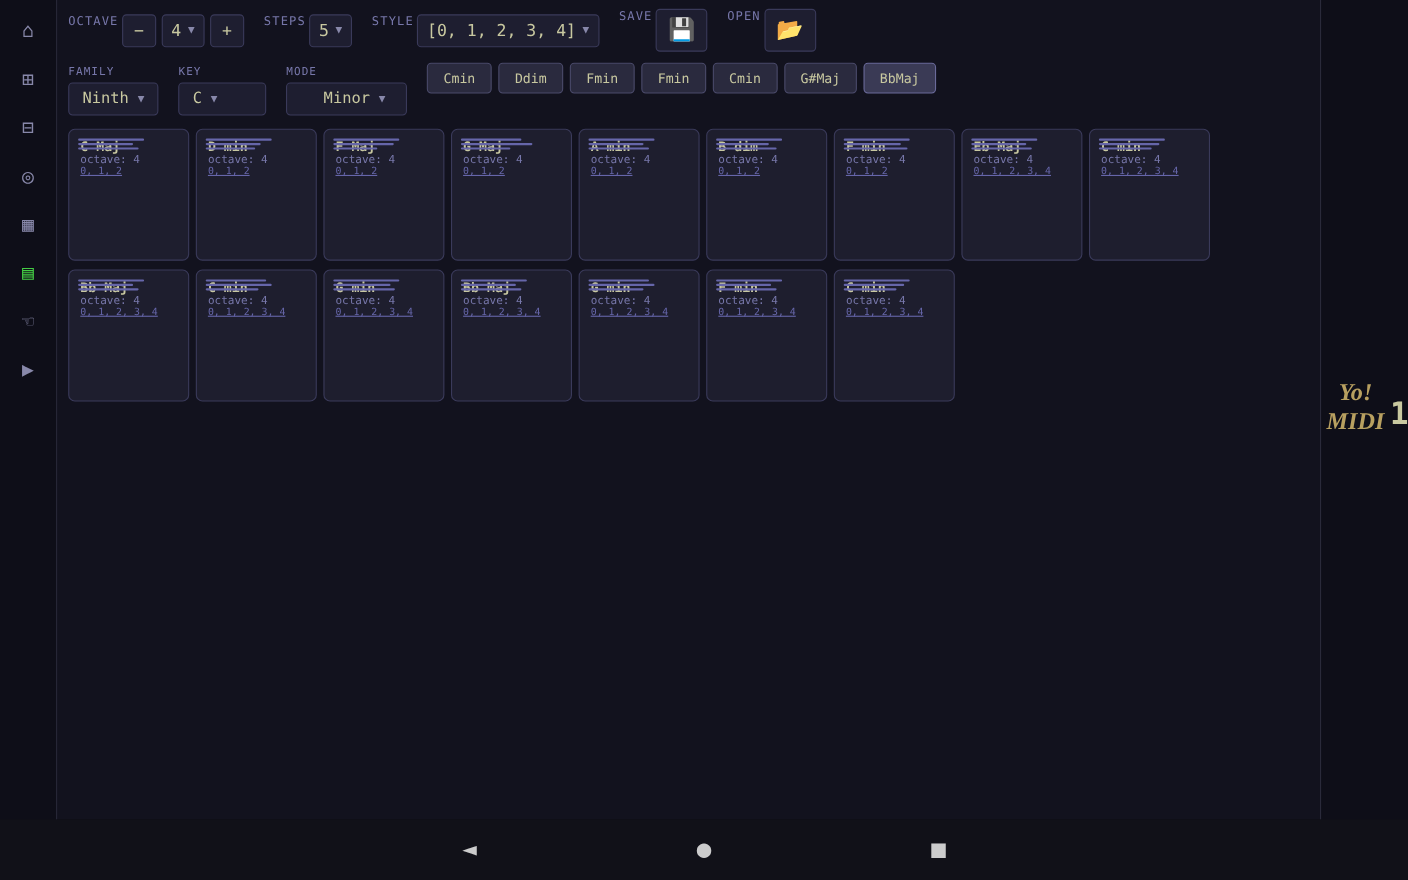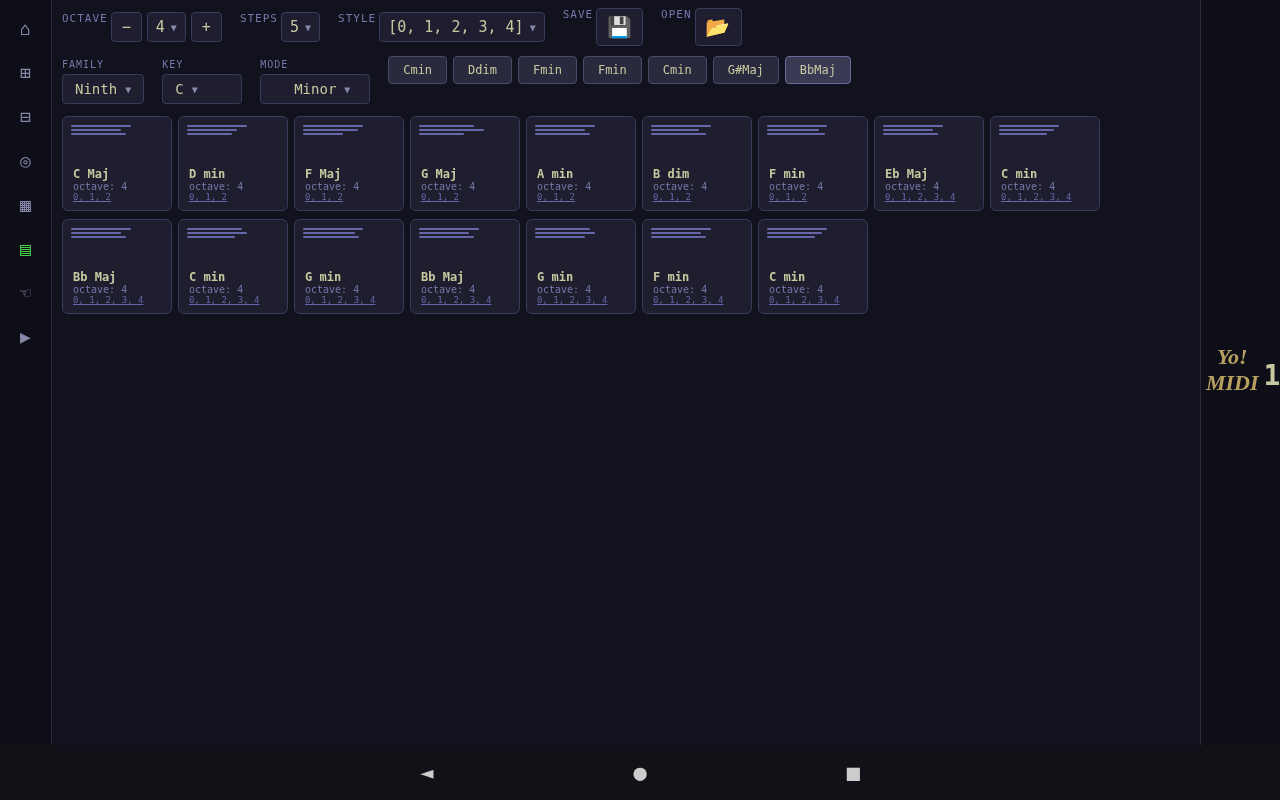--- a/index.html
+++ b/index.html
@@ -201,25 +201,24 @@
       gap: 6px;
       margin-bottom: 8px;
       flex-wrap: wrap;
     }
     .chord-card {
       background: #1e1e2e;
       border: 1px solid #3a3a5a;
       border-radius: 6px;
       padding: 8px 10px;
       width: 110px;
-      height: 95px;
+      height: 120px;
       cursor: pointer;
       display: flex;
       flex-direction: column;
-      justify-content: flex-end;
       position: relative;
     }
     .chord-bars {
       position: absolute;
       top: 8px;
       left: 8px;
       display: flex;
       flex-direction: column;
       gap: 2px;
     }

